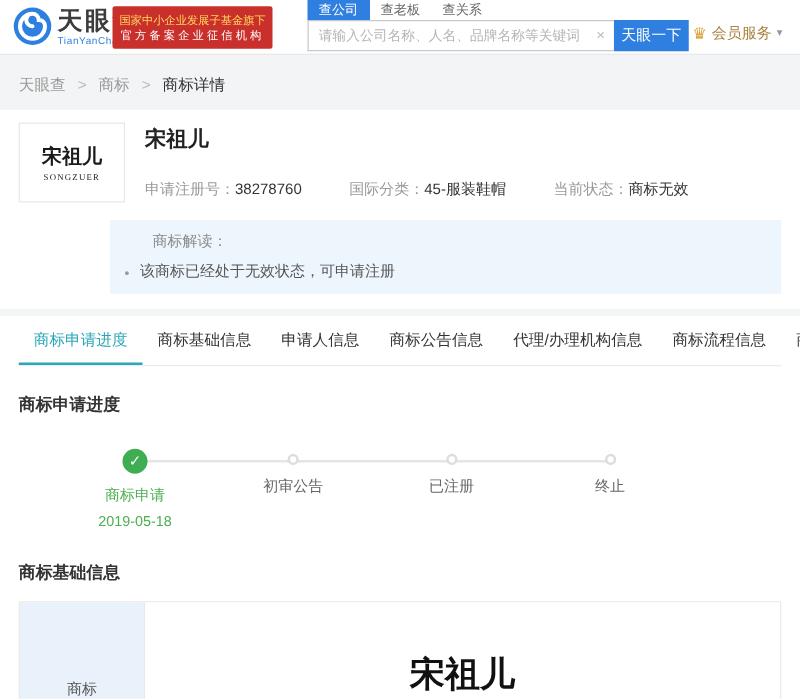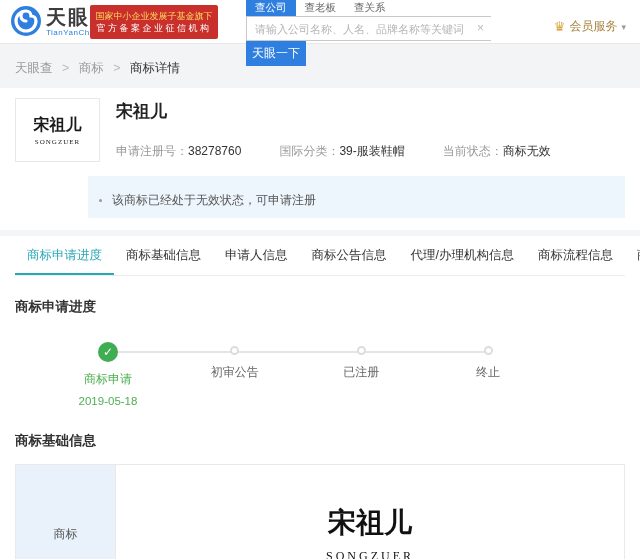--- a/index.html
+++ b/index.html
@@ -15,21 +15,21 @@
   .brand-domain { font-size:8px; color:#2f7fe0; letter-spacing:.5px; }
   .gov-badge { position:absolute; left:90px; top:5px; width:128px; height:34px; background:#c9302c;
     border-radius:2px; display:flex; flex-direction:column; justify-content:center; align-items:center; }
   .gov-badge .l1 { font-size:9px; color:#ffd95e; line-height:12px; white-space:nowrap; }
   .gov-badge .l2 { font-size:9px; color:#fff; letter-spacing:2.5px; line-height:12px; white-space:nowrap; }
 
   .search-area { position:absolute; left:230px; top:0;padding-left:16px; }
   .search-tabs { display:flex; height:16px; }
   .search-tab { font-size:10.5px; color:#666; padding:1px 9px; cursor:pointer; }
   .search-tab.active { background:#2f7fe0; color:#fff; }
-  .search-row { display:flex; margin-top:0;flex-direction:column; }
+  .search-row { display:flex; margin-top:0; }
   .input-wrap { position:relative; width:245px; }
   .input-wrap input { width:245px; height:25px; border:1px solid #c9c9c9; border-right:none;
     font-size:11px; padding:0 22px 0 8px; color:#333; outline:none; }
   .input-wrap input::placeholder { color:#b5b5b5; }
   .clear-x { position:absolute; right:7px; top:5px; font-size:12px; color:#bbb; cursor:pointer; }
   .search-btn { width:60px; height:25px; background:#2f7fe0; color:#fff; border:none; font-size:12px;
     cursor:pointer; font-family:inherit; }
   .vip { position:absolute; right:14px; top:18px; display:flex; align-items:center; font-size:12px; color:#a8833f; cursor:pointer; }
   .crown { color:#d9a33a; font-size:13px; margin-right:4px; }
   .caret { color:#999; font-size:9px; margin-left:4px; }
@@ -144,27 +144,28 @@
       <span class="t1">宋祖儿</span>
       <span class="t2">SONGZUER</span>
     </div>
     <div class="tm-main">
       <div class="tm-title">宋祖儿</div>
       <div class="tm-fields">
         <div class="tm-field">
           <span class="lbl">申请注册号：</span><span class="val">38278760</span>
         </div>
         <div class="tm-field">
-          <span class="lbl">国际分类：</span><span class="val">39-服装鞋帽</span>
+          <span class="lbl">国际分类：</span><span class="val">45-服装鞋帽</span>
         </div>
         <div class="tm-field">
           <span class="lbl">当前状态：</span><span class="val">商标无效</span>
         </div>
       </div>
       <div class="interpret">
+        <div class="interpret-title">商标解读：</div>
         <ul>
           <li>该商标已经处于无效状态，可申请注册</li>
         </ul>
       </div>
     </div>
   </div>
 
   <div class="section-divider"></div>
 
   <div class="tabs">

